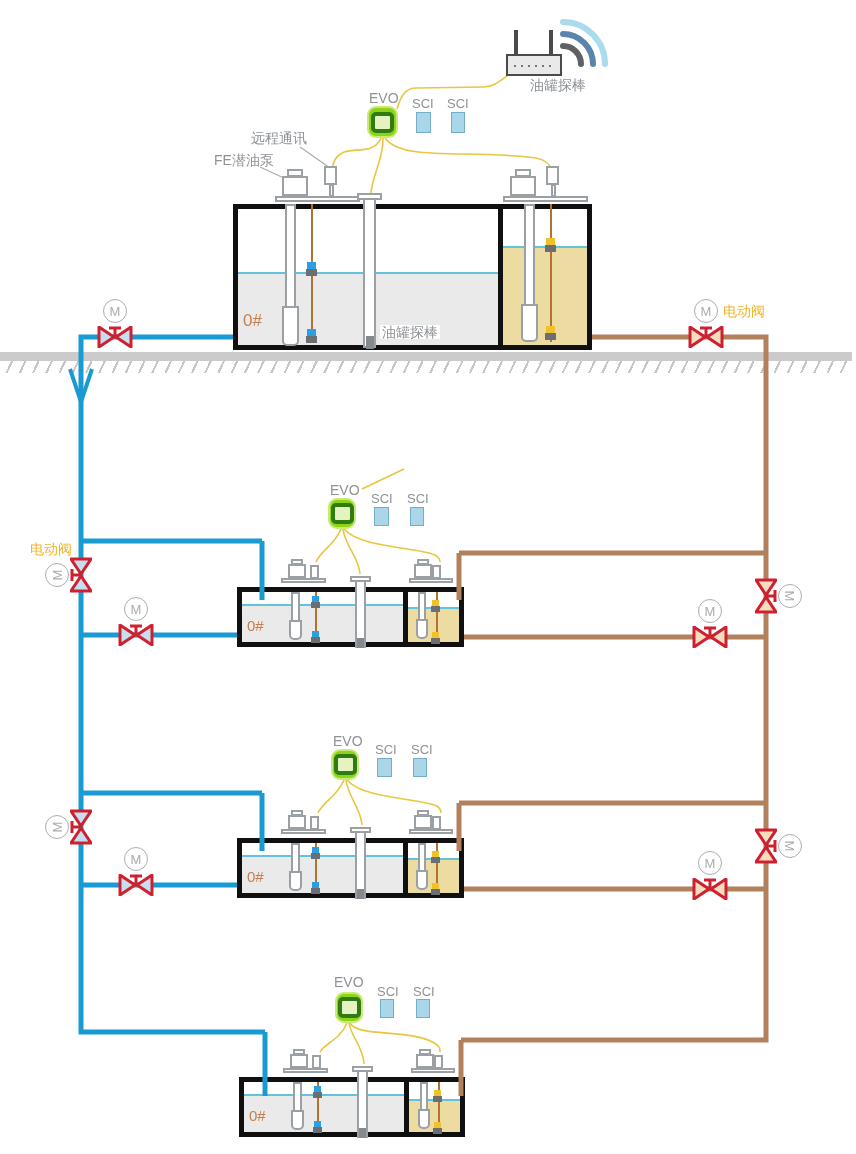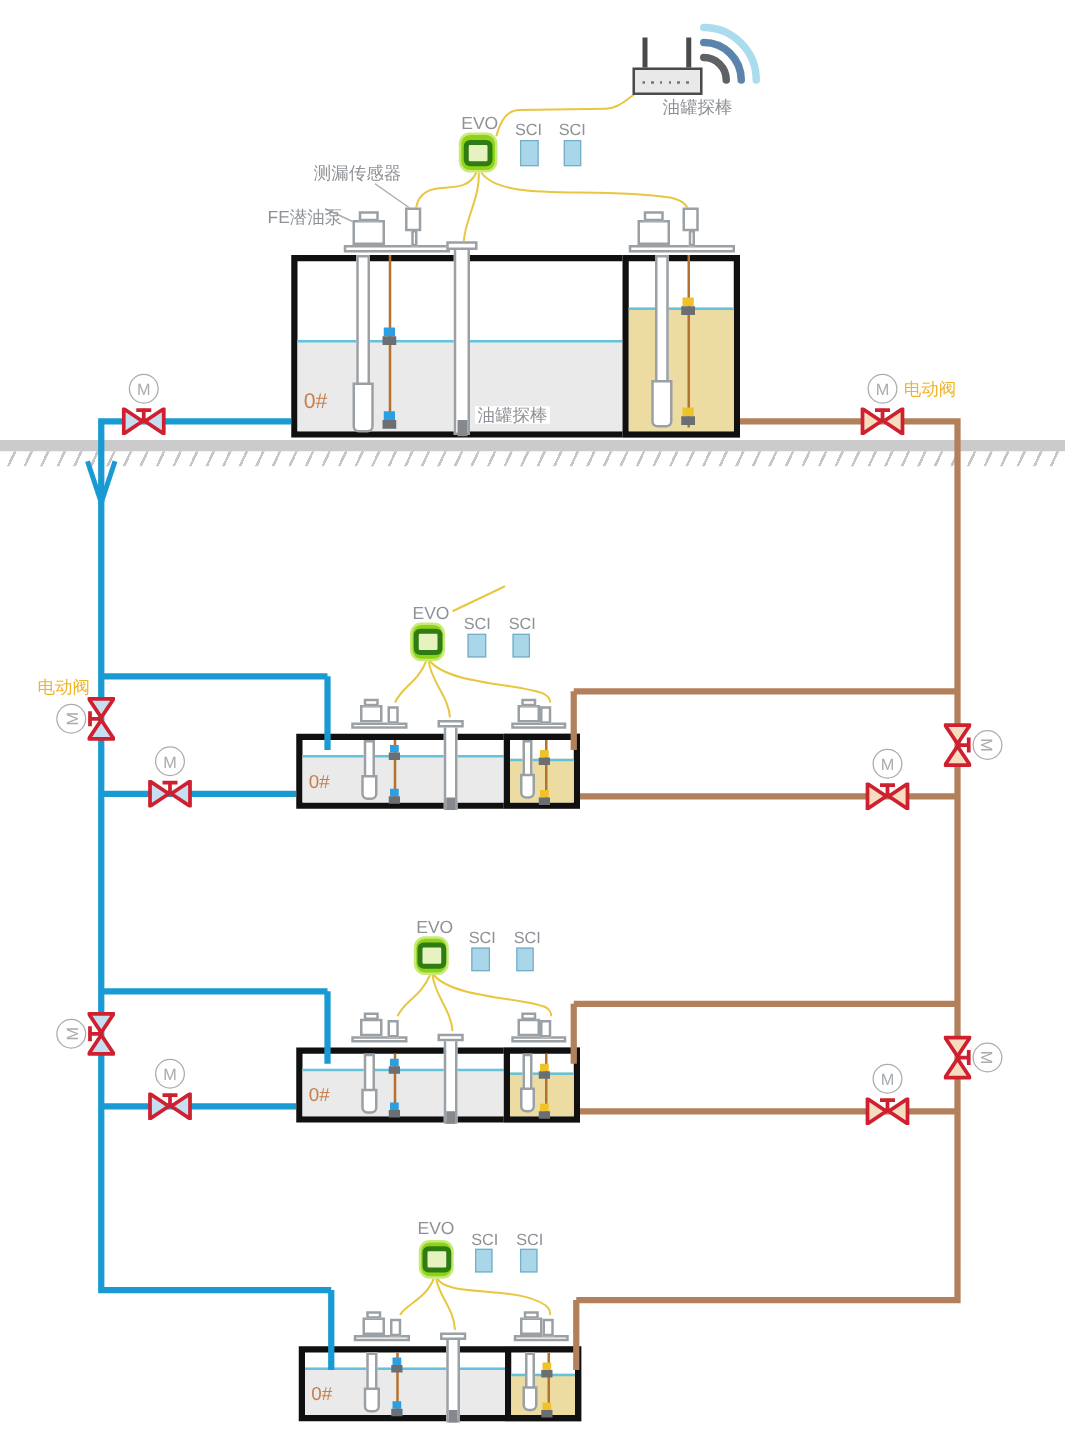--- a/index.html
+++ b/index.html
@@ -103,22 +103,22 @@
 
   <div class="abs lbl" style="left:369px;top:91px">EVO</div>
   <div class="abs evo" style="left:367px;top:106px;width:31px;height:32px">
       <div class="evo-ring"></div>
     </div>
   <div class="abs lbl lbl-sm" style="left:412px;top:97px">SCI</div>
   <div class="abs sci" style="left:416px;top:112px;width:15px;height:21px"></div>
   <div class="abs lbl lbl-sm" style="left:447px;top:97px">SCI</div>
   <div class="abs sci" style="left:451px;top:112px;width:14px;height:21px"></div>
 
-  <div class="abs lbl" style="left:251px;top:131px">测漏传感器</div>
-  <div class="abs lbl" style="left:214px;top:166px">FE潜油泵</div>
+  <div class="abs lbl" style="left:251px;top:131px">远程通讯</div>
+  <div class="abs lbl" style="left:214px;top:153px">FE潜油泵</div>
 
   <div class="abs tank" style="left:233px;top:204px;width:359px;height:146px"></div>
   <div class="abs liquid" style="left:238px;top:272px;width:260px;height:73px"></div>
   <div class="abs rightbox" style="left:498px;top:204px;width:94px;height:146px"></div>
   <div class="abs diesel" style="left:503px;top:246px;width:84px;height:99px"></div>
   <div class="abs grade" style="left:243px;top:312px">0#</div>
 
   <div class="abs flange" style="left:275px;top:196px;width:85px;height:6px"></div>
   <div class="abs head" style="left:282px;top:176px;width:26px;height:20px"></div>
   <div class="abs head" style="left:287px;top:169px;width:16px;height:8px"></div>

